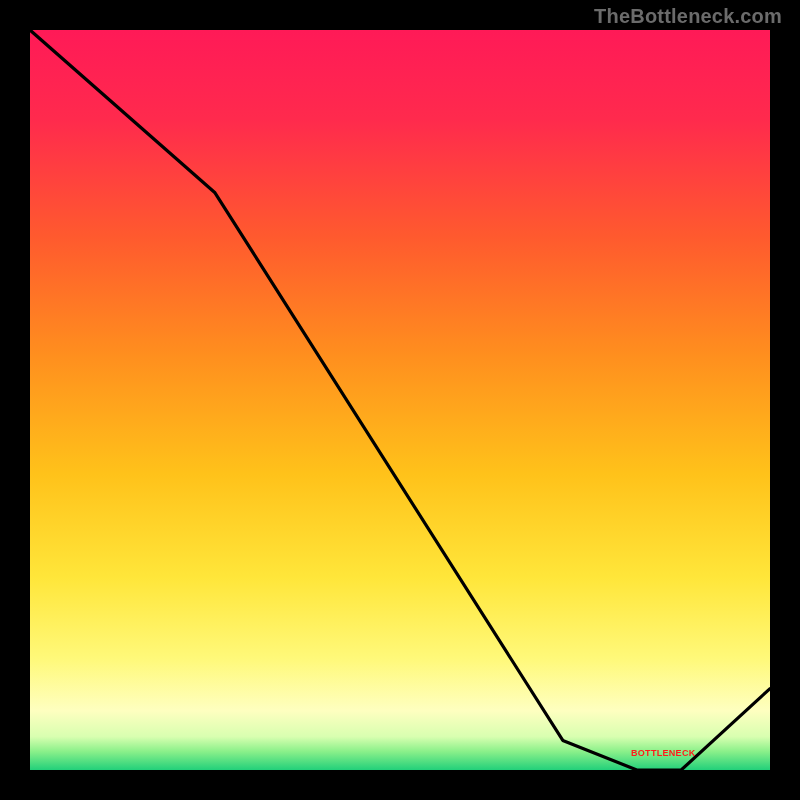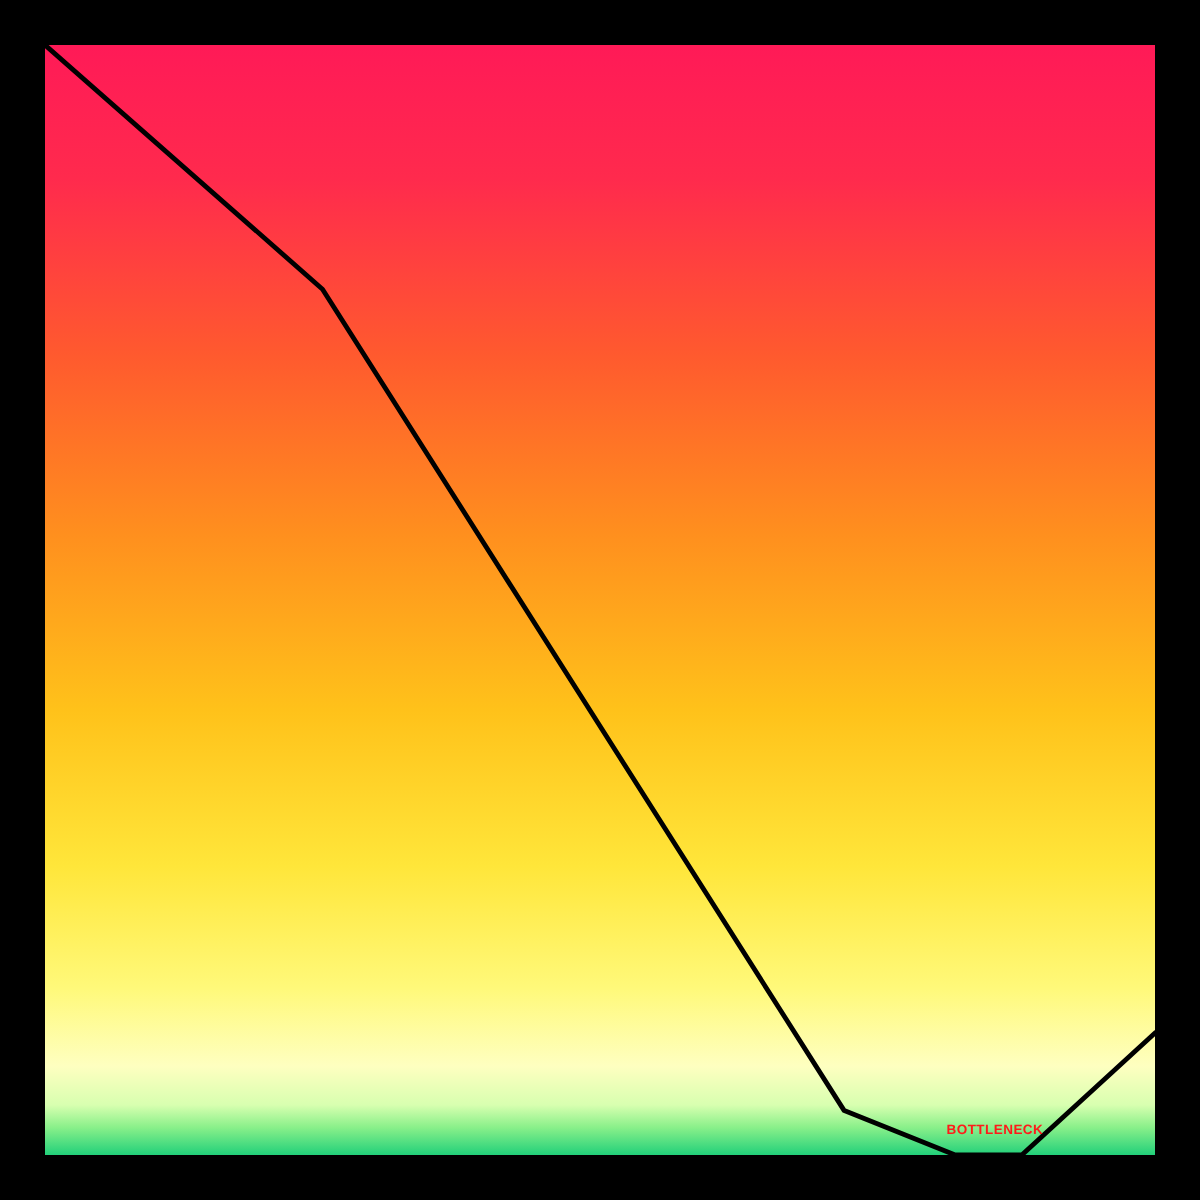--- a/index.html
+++ b/index.html
@@ -35,20 +35,21 @@
     white-space: nowrap;
     user-select: none;
     padding-left: 12px;
   }
 </style>
 </head>
 <body>
 
 <div class="stage">
 
+  <div class="watermark">TheBottleneck.com</div>
 
   <div class="plot">
     <svg viewBox="0 0 740 740" preserveAspectRatio="none">
       <defs>
 
         <linearGradient id="bg" x1="0" y1="0" x2="0" y2="1">
           <stop offset="0.00" stop-color="#ff1a57"></stop>
           <stop offset="0.12" stop-color="#ff2a4d"></stop>
           <stop offset="0.28" stop-color="#ff5a2e"></stop>
           <stop offset="0.44" stop-color="#ff8f1e"></stop>

